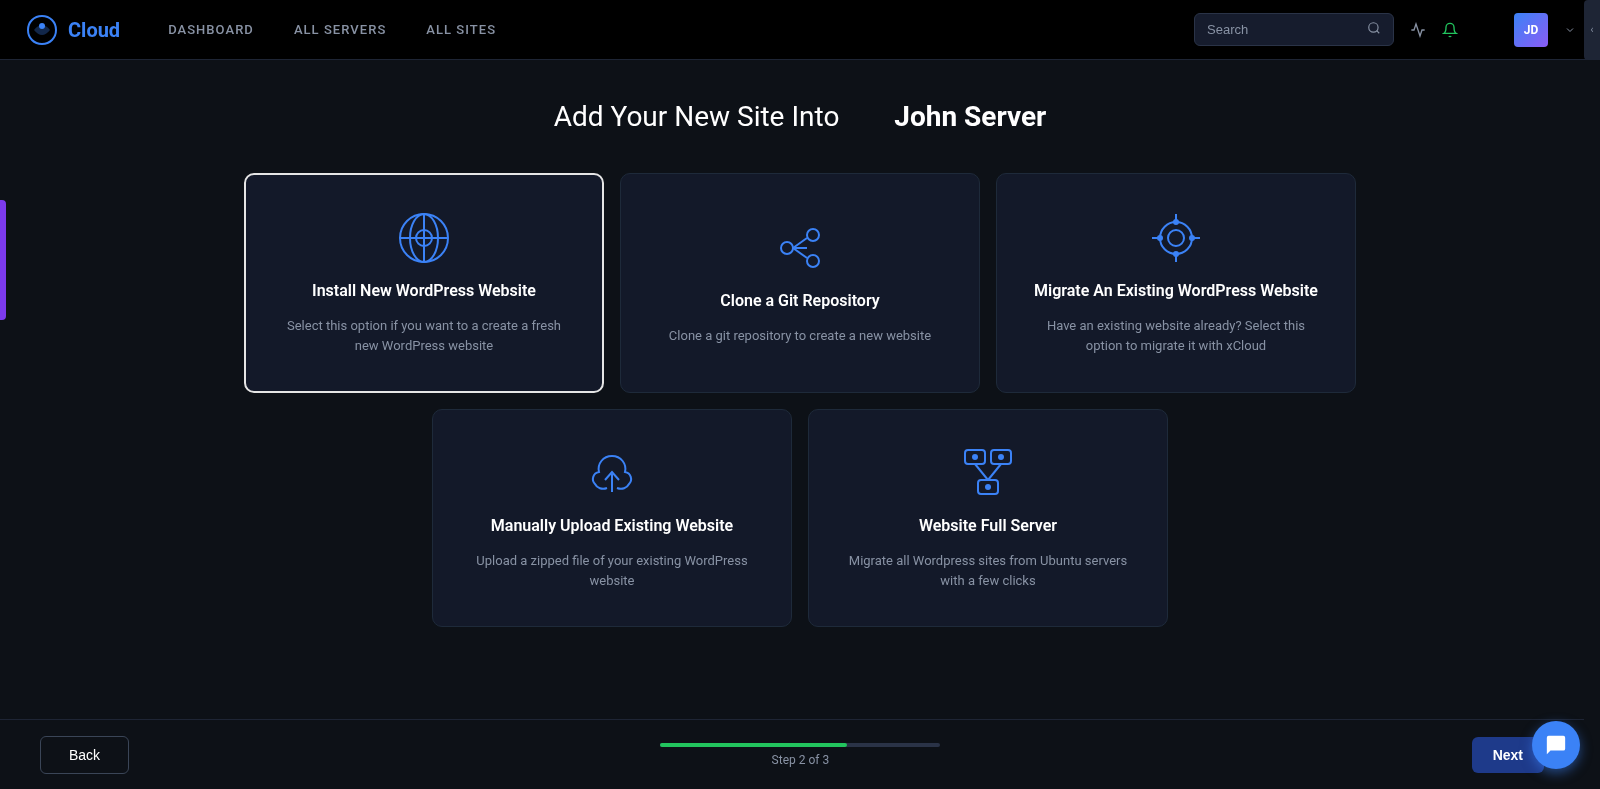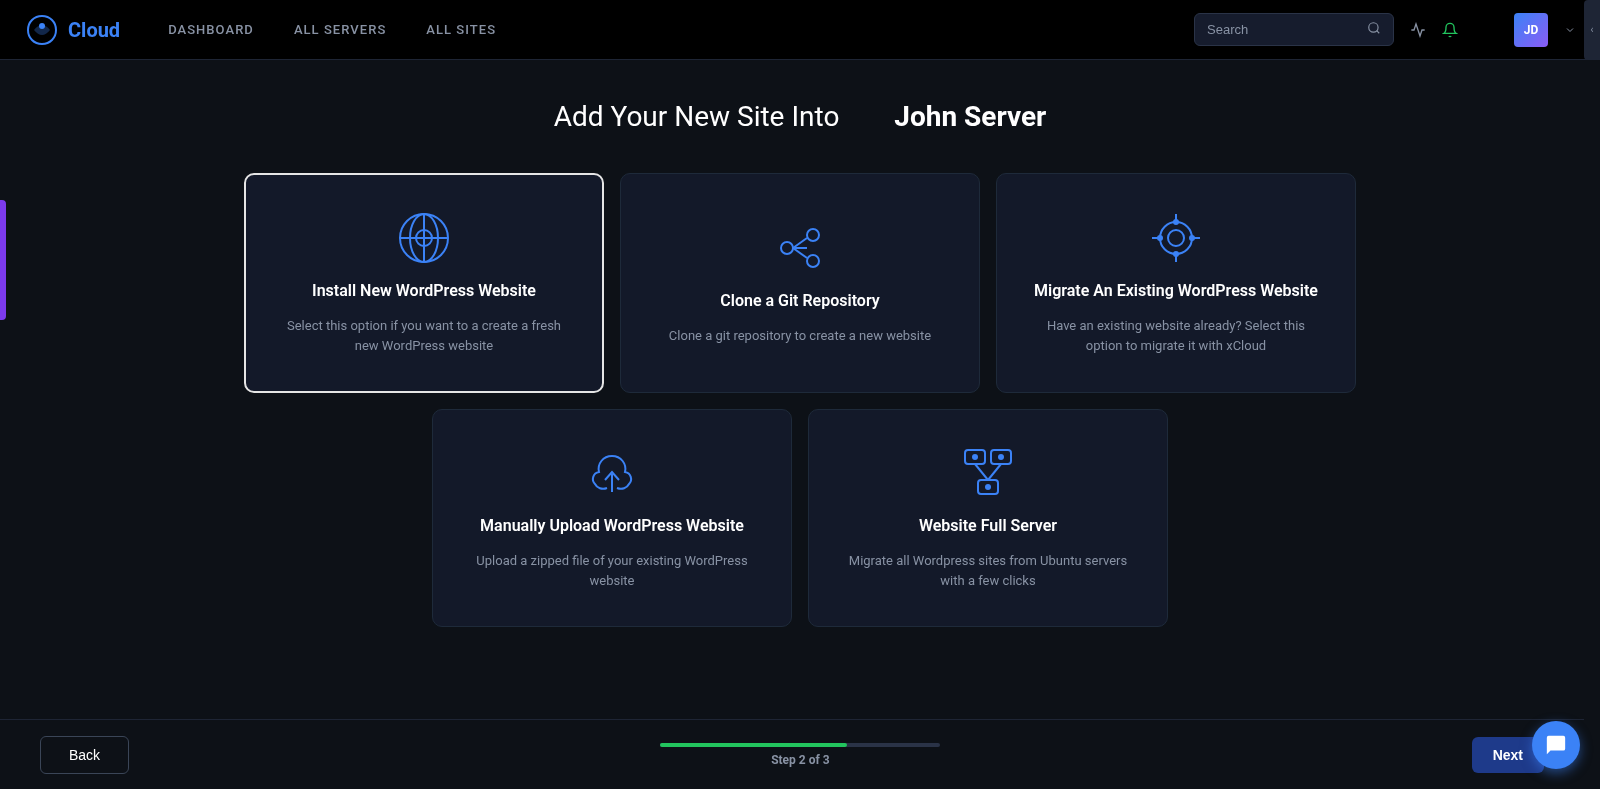--- a/index.html
+++ b/index.html
@@ -225,21 +225,20 @@
       padding: 10px 28px;
       font-size: 14px;
       cursor: pointer;
     }
     .step-indicator {
       flex: 1;
       display: flex;
       flex-direction: column;
       align-items: center;
       gap: 6px;
-      font-weight: bold;
     }
     .step-bar-track {
       width: 280px;
       height: 4px;
       background: #2a3347;
       border-radius: 2px;
     }
     .step-bar-fill {
       height: 4px;
       background: #22c55e;
@@ -392,21 +391,21 @@
 
     <div class="option-card">
       <div class="card-icon">
         <svg viewBox="0 0 54 54" fill="none">
           <path d="M27 10 C18 10 12 18 14 26 C8 27 6 34 10 38 C12 42 17 44 22 42" stroke="#3b82f6" stroke-width="2" fill="none"></path>
           <path d="M27 10 C36 10 42 18 40 26 C46 27 48 34 44 38 C42 42 37 44 32 42" stroke="#3b82f6" stroke-width="2" fill="none"></path>
           <line x1="27" y1="28" x2="27" y2="46" stroke="#3b82f6" stroke-width="2"></line>
           <polyline points="20,34 27,26 34,34" stroke="#3b82f6" stroke-width="2" fill="none"></polyline>
         </svg>
       </div>
-      <span class="card-title">Manually Upload WordPress Website</span>
+      <span class="card-title">Manually Upload Existing Website</span>
       <span class="card-desc">Upload a zipped file of your existing WordPress website</span>
     </div>
 
     <div class="option-card">
       <div class="card-icon">
         <svg viewBox="0 0 54 54" fill="none">
           <rect x="4" y="4" width="20" height="14" rx="3" stroke="#3b82f6" stroke-width="2" fill="#131929"></rect>
           <circle cx="14" cy="11" r="3" fill="#3b82f6"></circle>
           <rect x="30" y="4" width="20" height="14" rx="3" stroke="#3b82f6" stroke-width="2" fill="#131929"></rect>
           <circle cx="40" cy="11" r="3" fill="#3b82f6"></circle>

